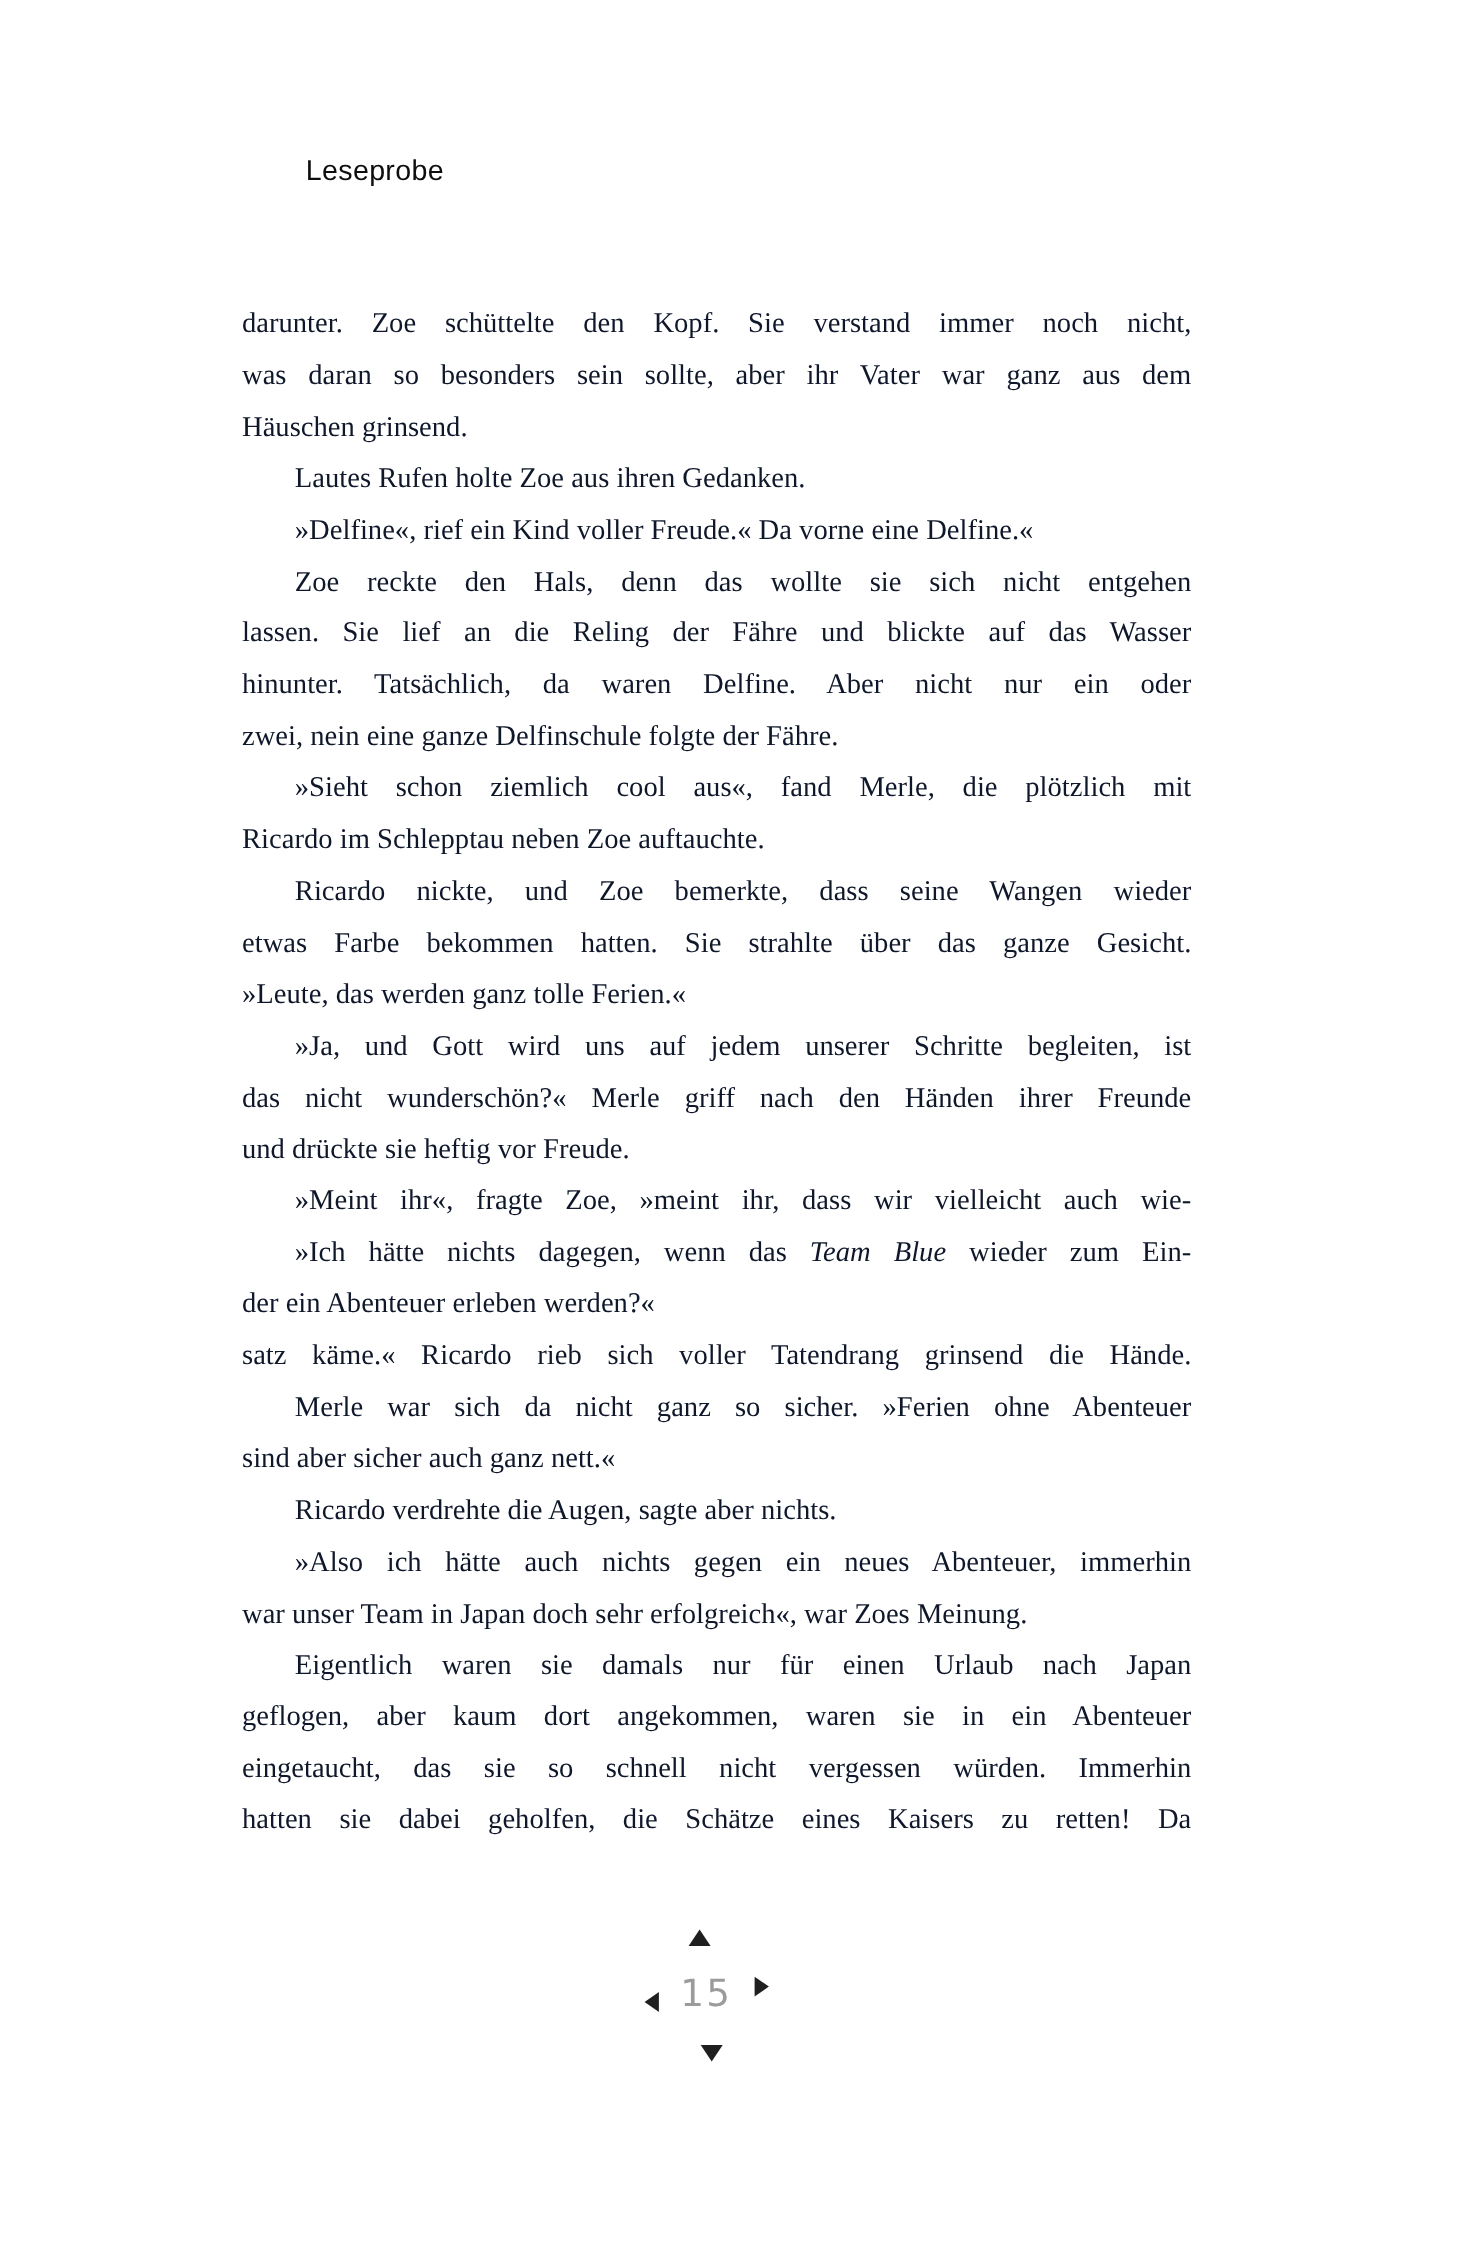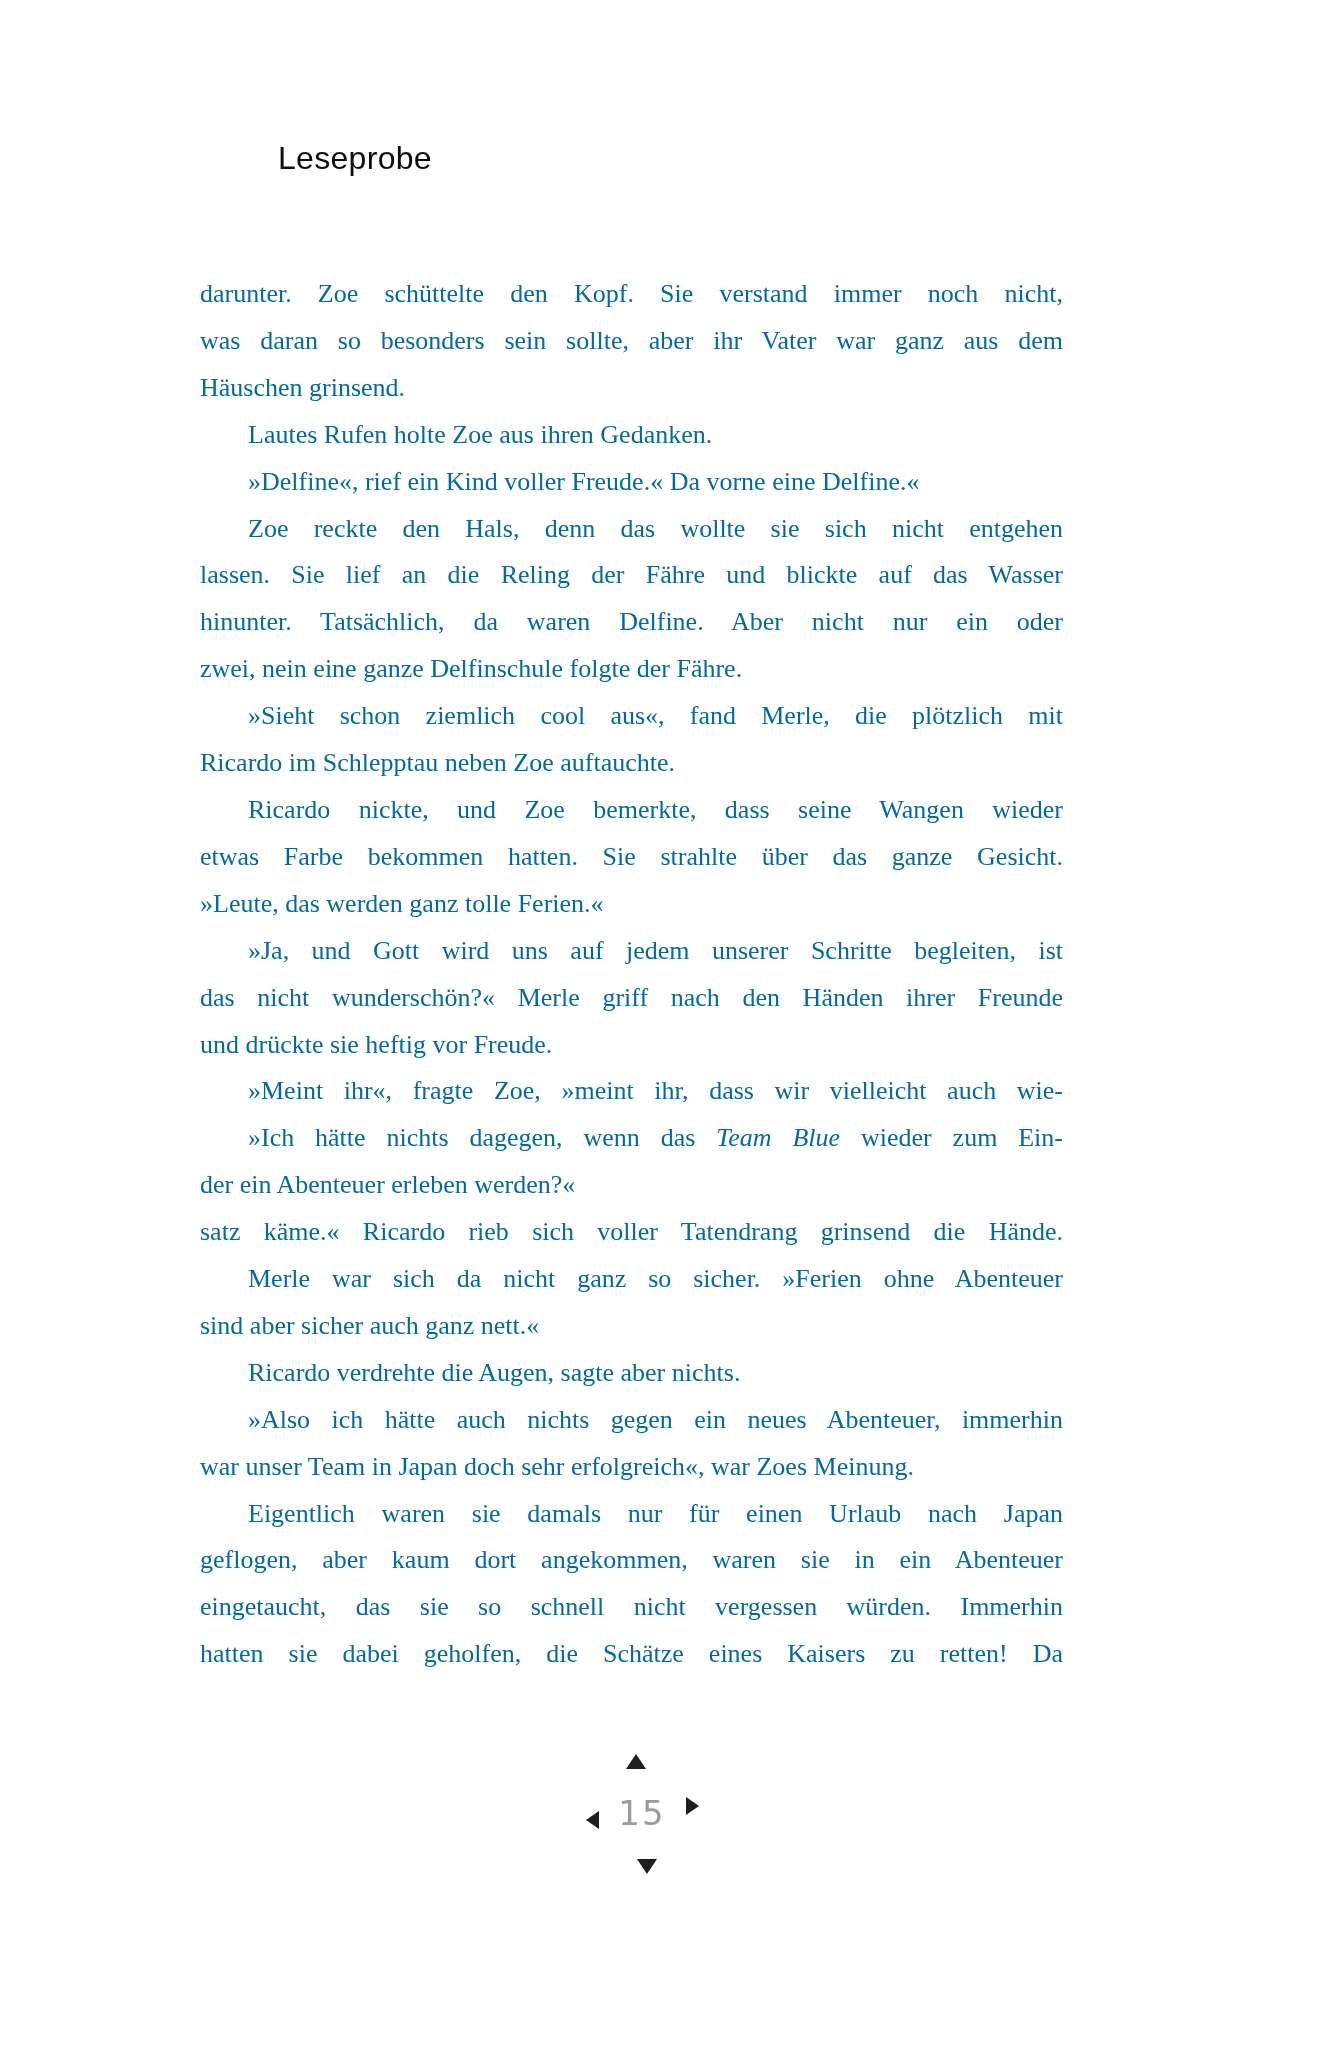--- a/index.html
+++ b/index.html
@@ -9,32 +9,32 @@
     height: 2051px;
     background: #ffffff;
     overflow: hidden;
     font-family: "Liberation Serif", serif;
   }
   .header-label {
     position: absolute;
     left: 278px;
     top: 140px;
     font-family: "Liberation Sans", sans-serif;
-    font-size: 32px;
+    font-size: 26px;
     letter-spacing: 0.3px;
     color: #0e0e0e;
   }
   .body-text {
     position: absolute;
-    left: 200px;
+    left: 220px;
     top: 271px;
     width: 863px;
     font-size: 26px;
     line-height: 46.9px;
-    color: #0369a1;
+    color: #0f172a;
   }
   .line { text-align: justify; text-align-last: left; }
   .line.just { text-align-last: justify; }
   .line.indent { text-indent: 48px; }
   .italic { font-style: italic; }
 
   .pager-btn {
     position: absolute;
     width: 34px;
     height: 34px;

